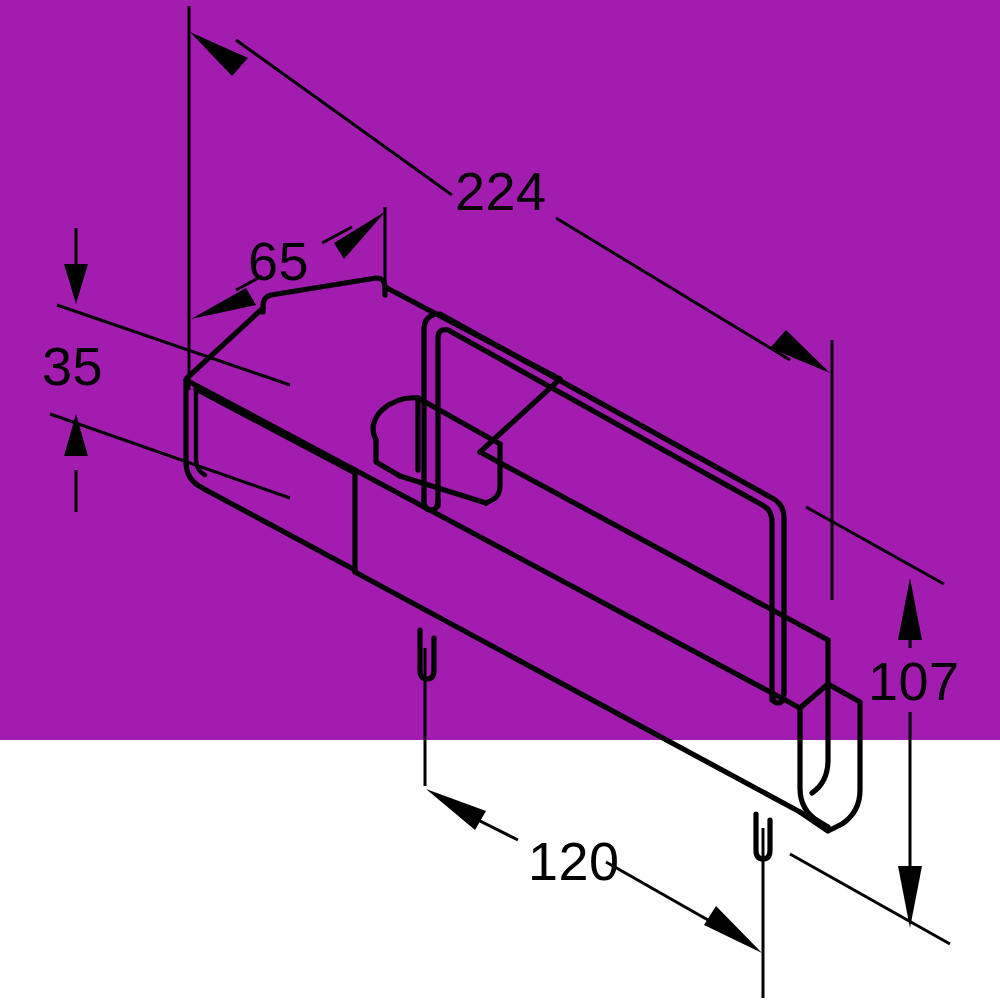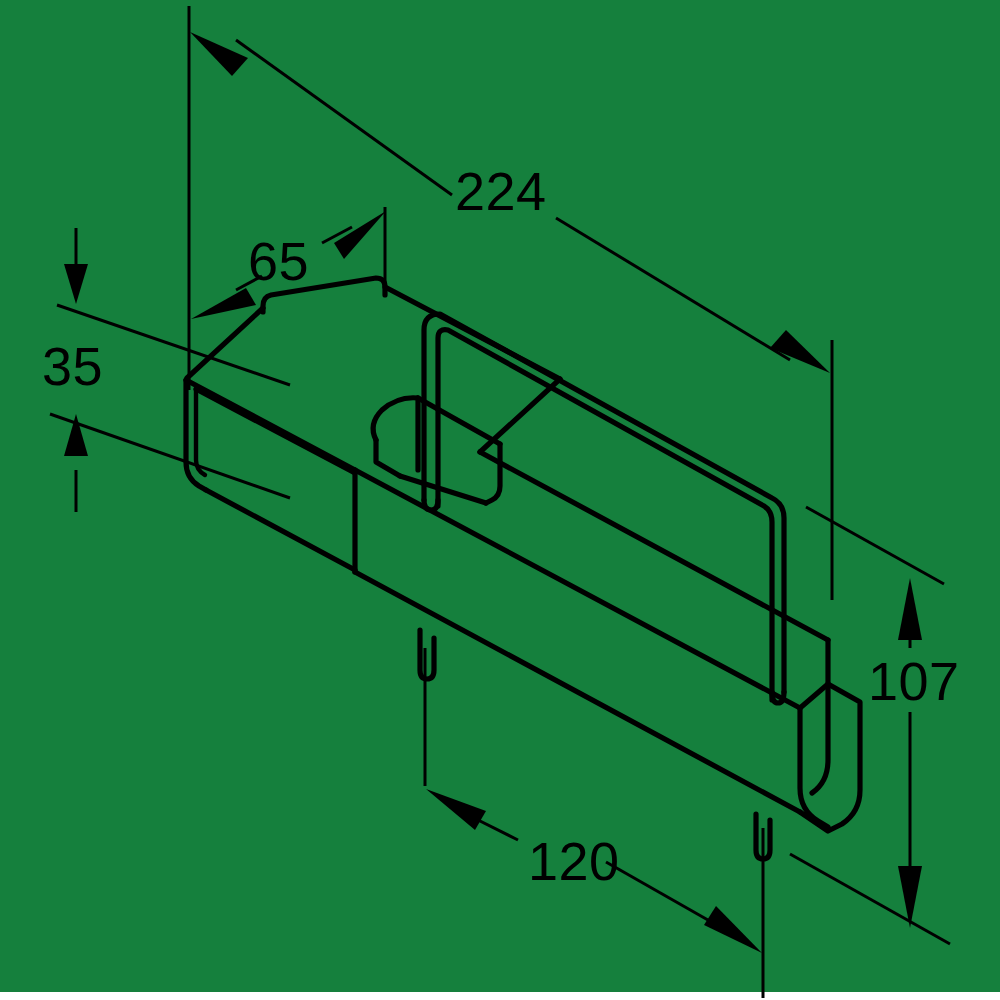--- a/index.html
+++ b/index.html
@@ -10,22 +10,22 @@
   }
   body {
     width: 1000px;
     height: 1000px;
     overflow: hidden;
     font-family: "Liberation Sans", sans-serif;
   }
   #drawing-root {
     position: relative;
     width: 1000px;
-    height: 992px;
-    background: #15803d;
+    height: 740px;
+    background: #a21caf;
   }
   svg#tech-drawing {
     display: block;
     width: 1000px;
     height: 1000px;
   }
   .obj-line {
     fill: none;
     stroke: #000000;
     stroke-width: 5.2;

